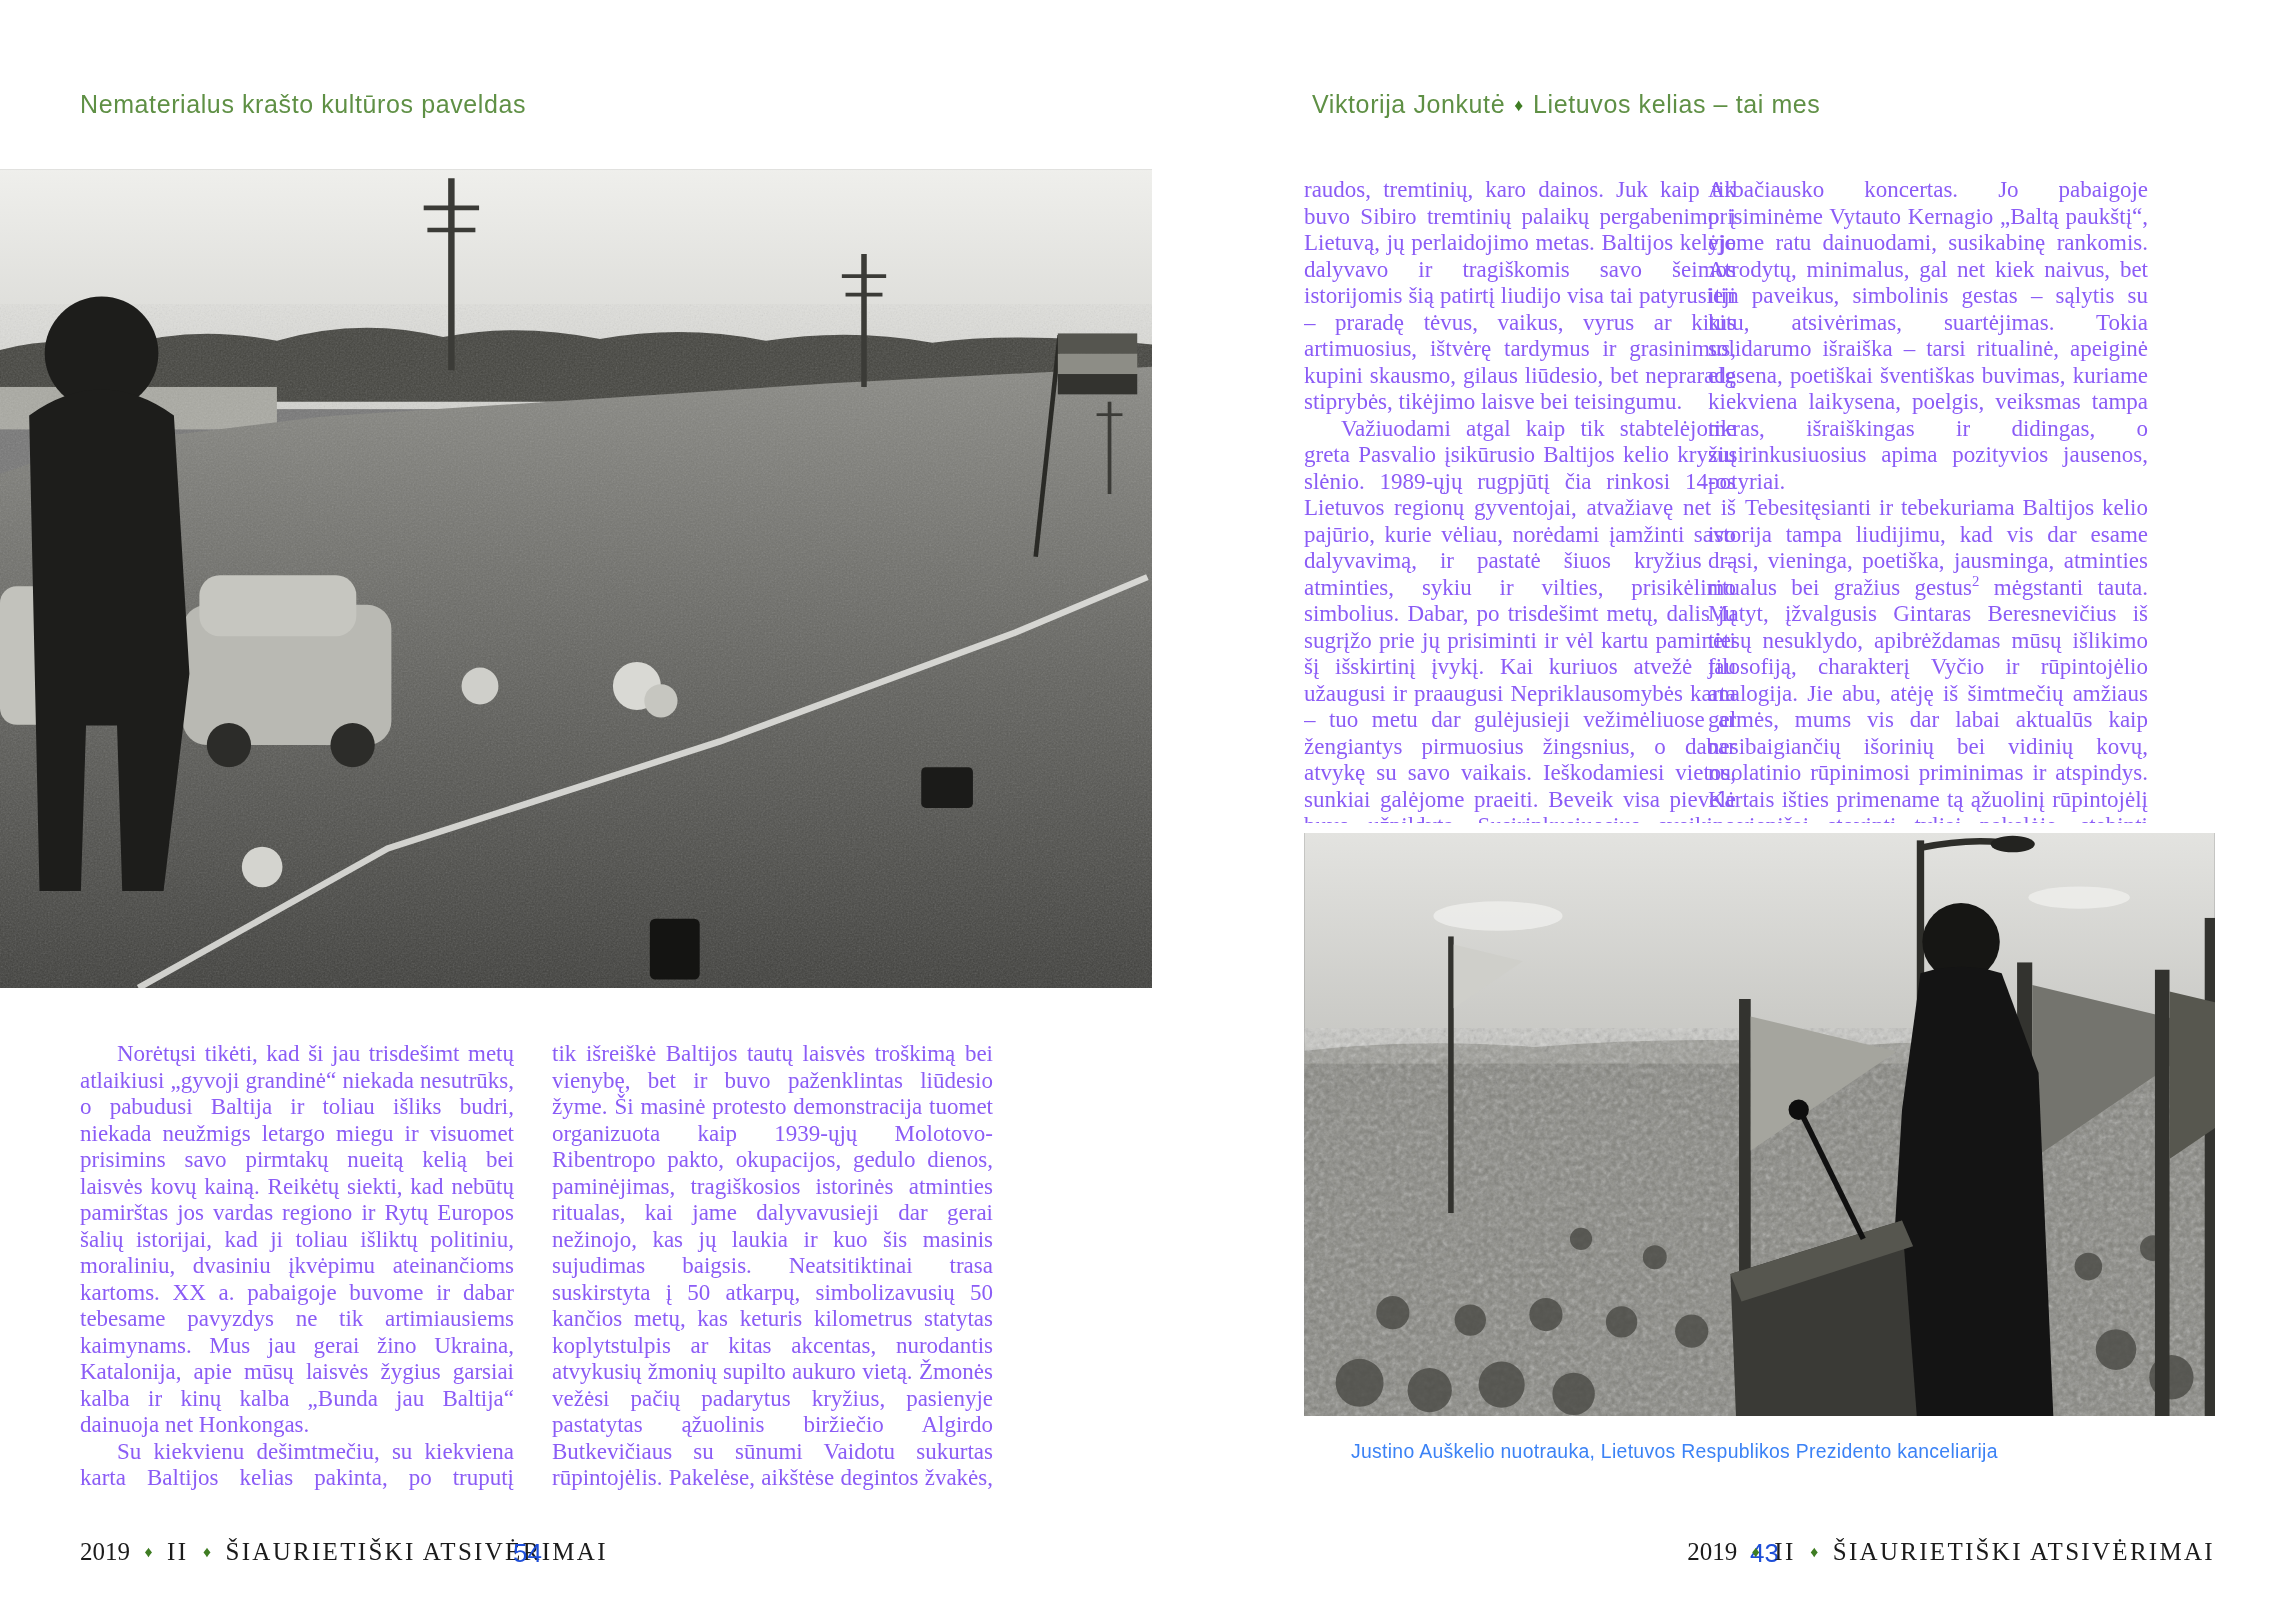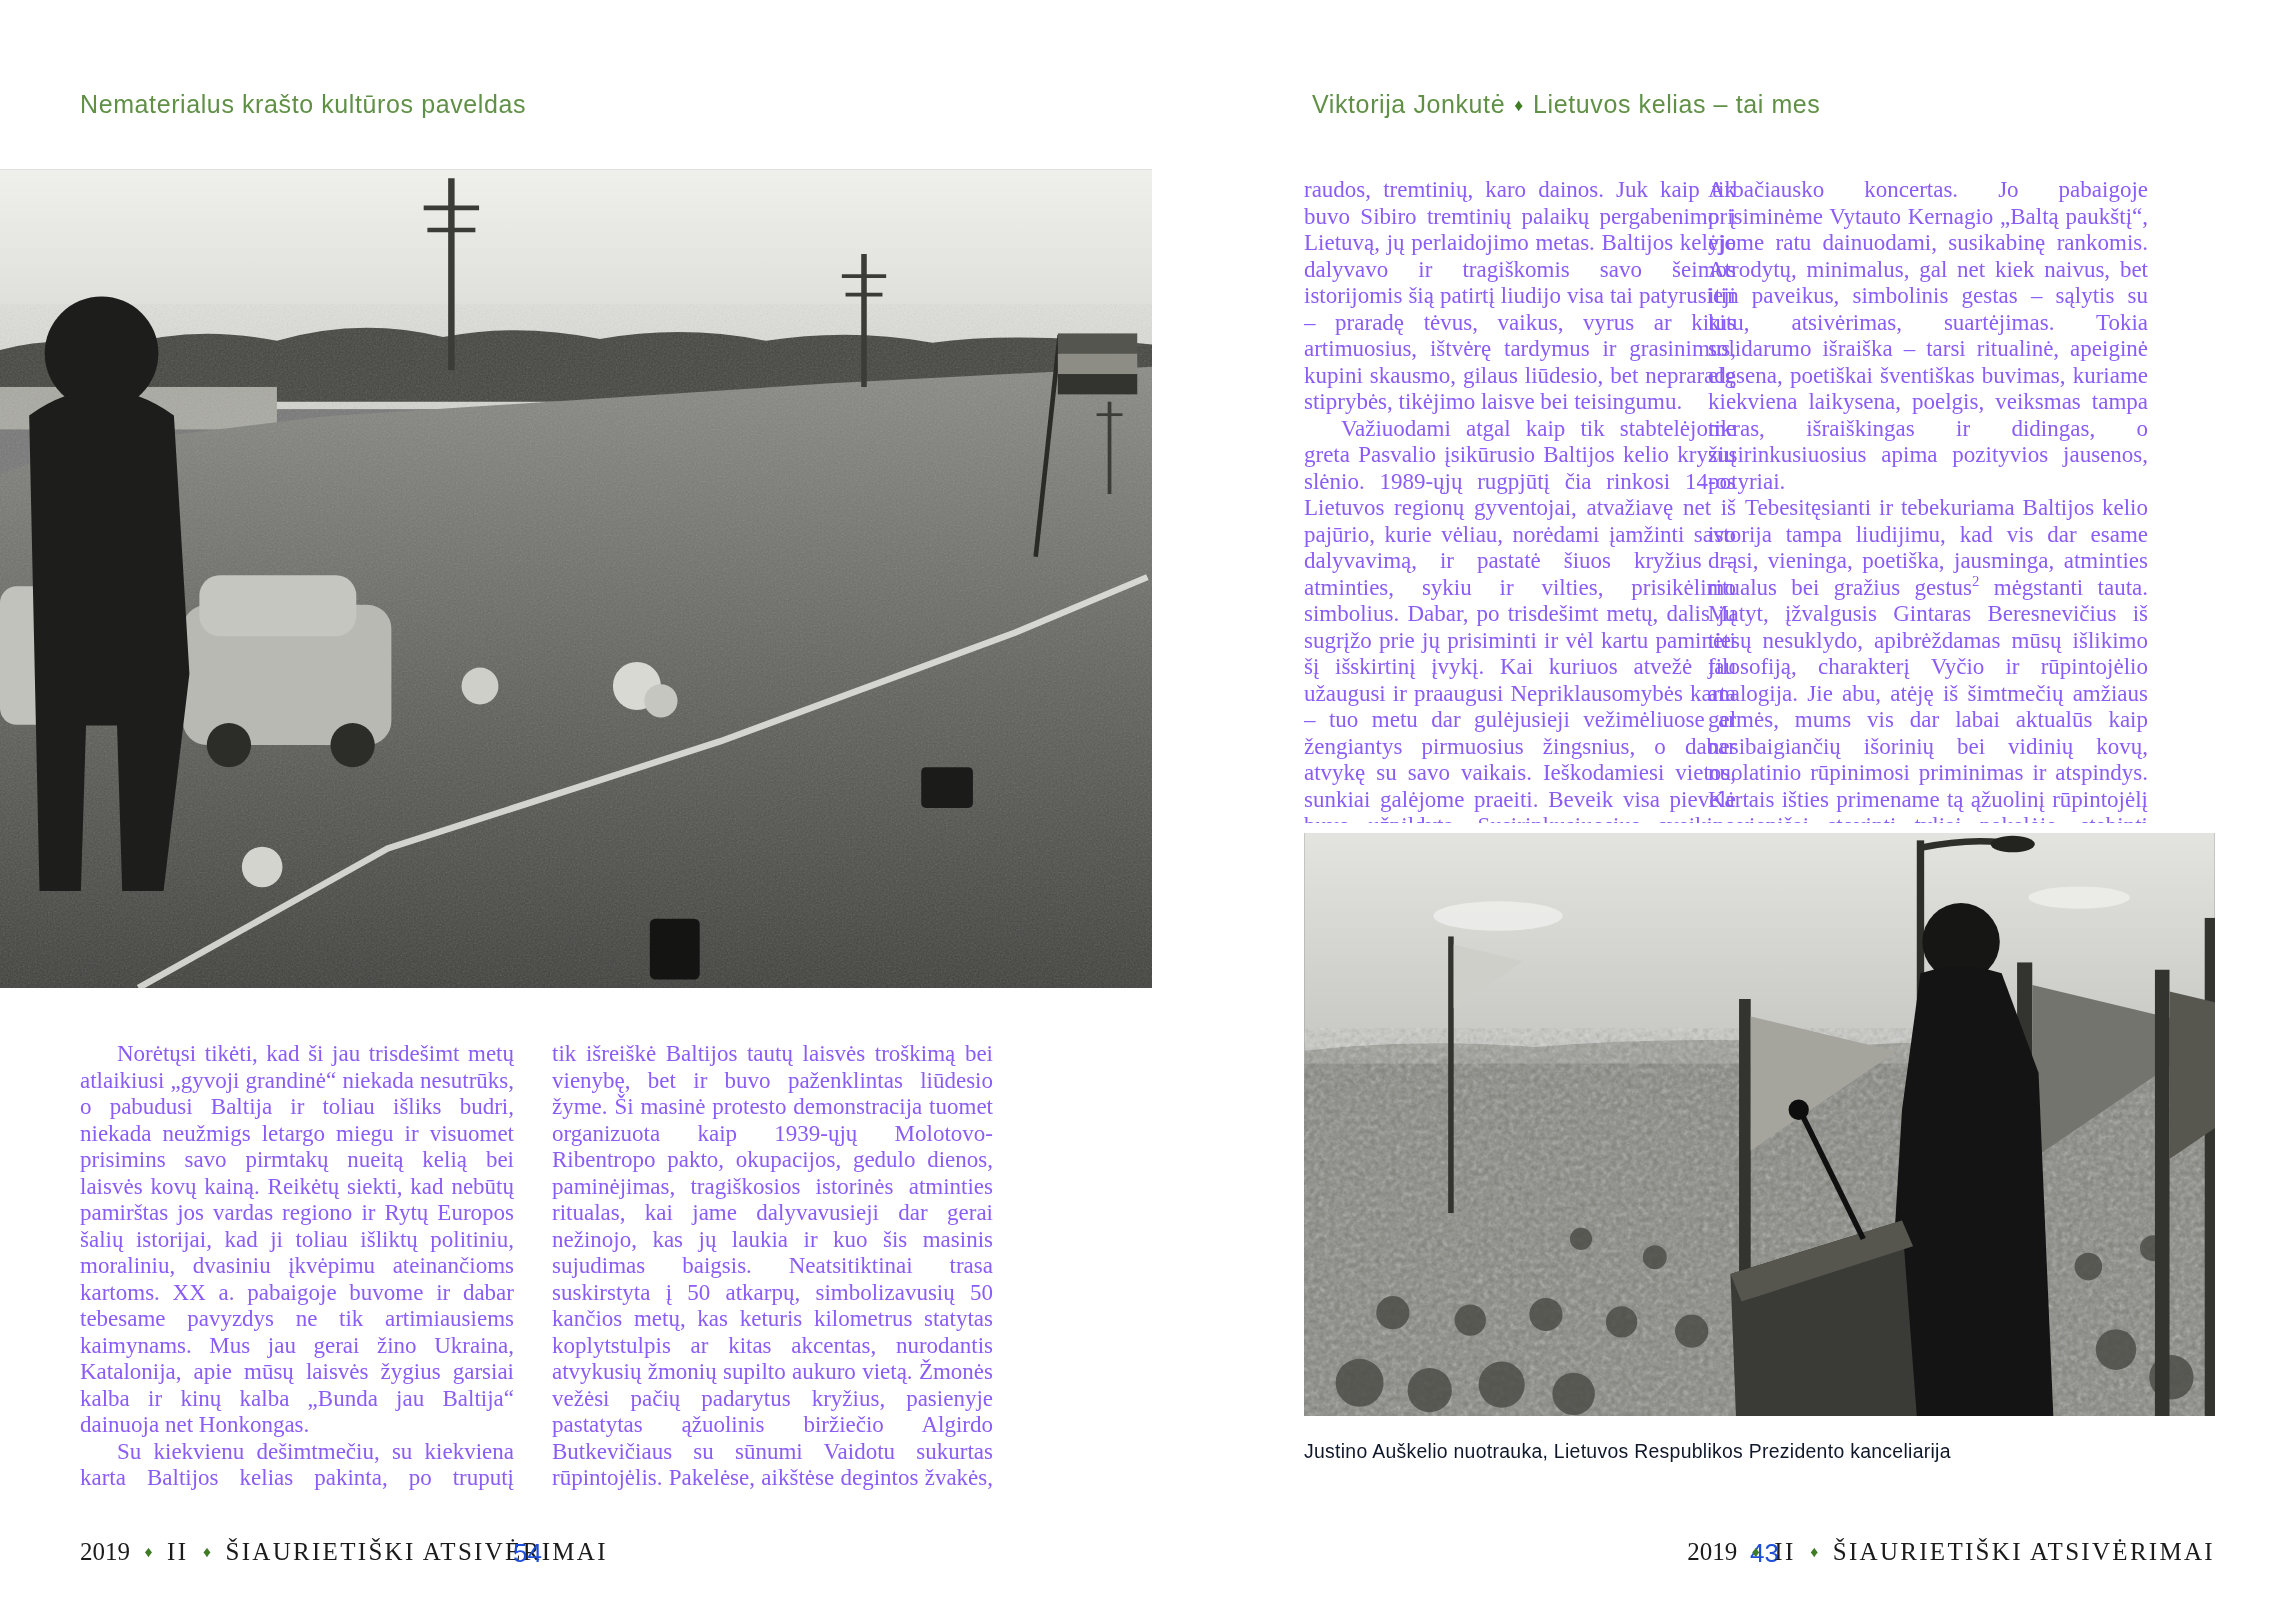--- a/index.html
+++ b/index.html
@@ -23,21 +23,21 @@
   }
   .col p{margin:0;}
   .col p.indent{text-indent:37px;}
   sup{font-size:14.8px;line-height:0;}
   
   .caption{
     position:absolute;left:1304px;top:1433px;width:914px;
     font-family:"Liberation Sans", sans-serif;color:#2a2a2a;
   }
   .caption .cap-main{font-size:24px;letter-spacing:0.3px;display:block;}
-  .caption .cap-credit{font-size:19.4px;letter-spacing:0.3px;display:block;margin-top:6.5px;color:#0f172a;}
+  .caption .cap-credit{font-size:19.4px;letter-spacing:0.3px;display:block;margin-top:6.5px;color:#3b82f6;margin-left:47px;}
   
   .footer{
     position:absolute;top:1538px;font-size:25px;color:#1b1b1b;white-space:nowrap;
   }
   .footer .caps{letter-spacing:2.3px;text-align:center;}
   .footer .dia{color:#3f7d23;font-size:15.7px;vertical-align:2.8px;padding:0 8.3px;}
   .pagenum{
     position:absolute;top:1538px;font-size:26px;color:#1d4ed8;
     font-family:Liberation Sans, sans-serif;
   }

